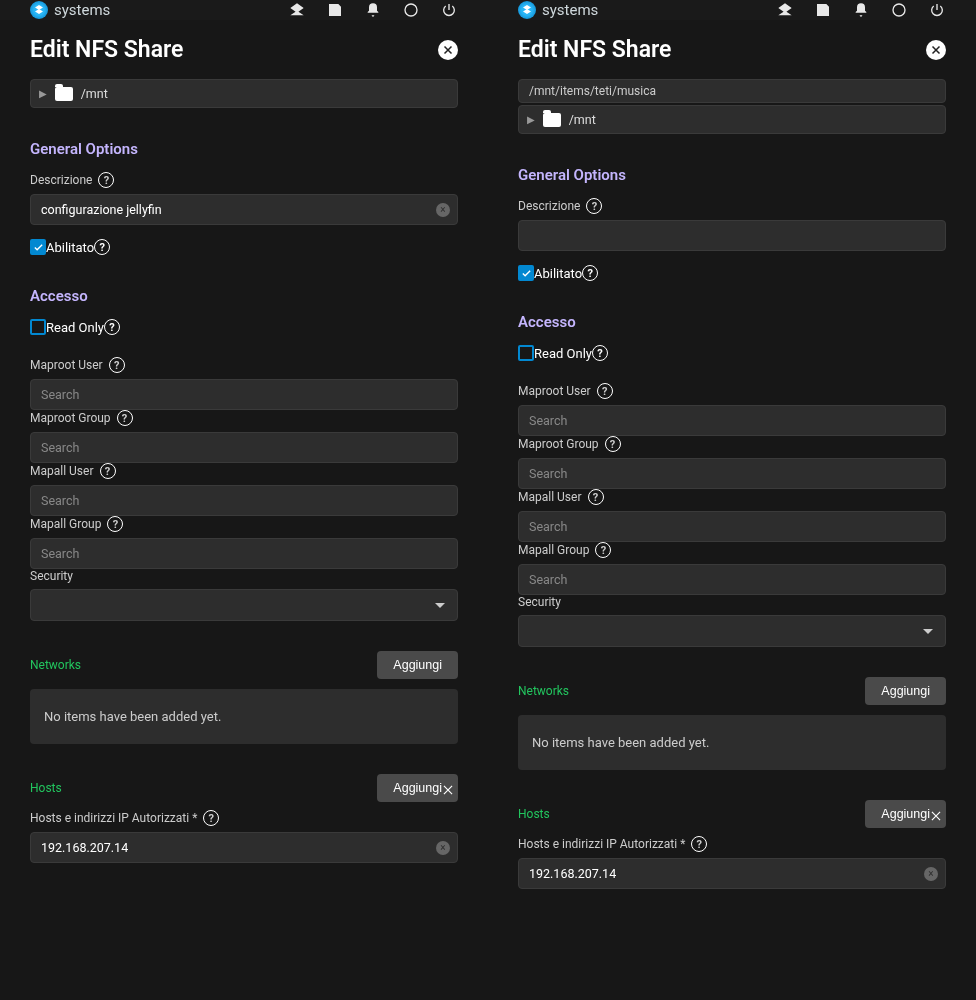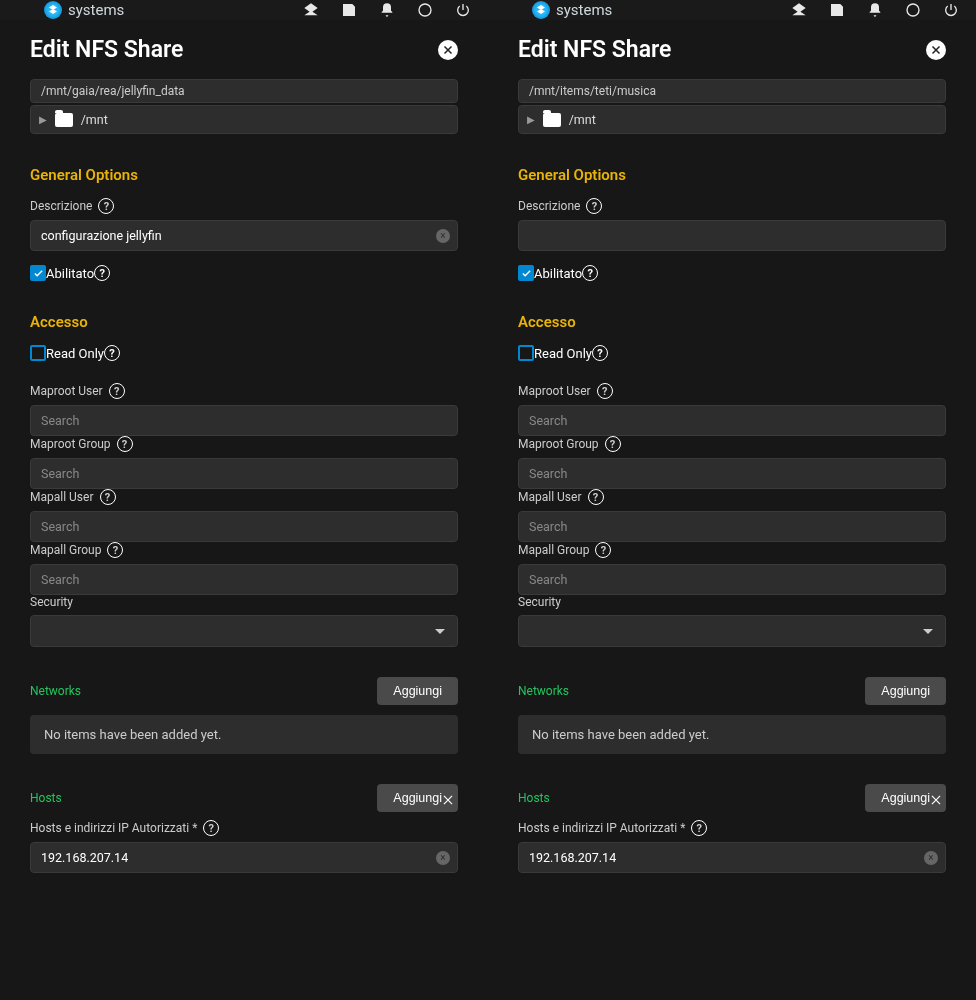--- a/index.html
+++ b/index.html
@@ -2,63 +2,63 @@
 <html><head>
 <meta charset="utf-8">
 <style>
   * { box-sizing: border-box; }
   html,body{margin:0;padding:0;background:#171717;color:#fff;font-family:"Segoe UI",Roboto,Arial,sans-serif;font-size:13px;}
   body{width:976px;height:1000px;overflow:hidden;display:flex;}
   .col{width:488px;height:1000px;position:relative;overflow:hidden;padding:0 30px;}
 
   
   .topbar{position:absolute;left:0;right:0;top:0;height:20px;background:#1a1a1a;display:flex;align-items:center;justify-content:center;}
-  .topbar-inner{width:100%;display:flex;align-items:center;justify-content:space-between;padding:0 16px;margin-left:28px;}
+  .topbar-inner{width:100%;display:flex;align-items:center;justify-content:space-between;padding:0 30px;}
   .brand{display:flex;align-items:center;gap:6px;color:#cfd8dc;font-size:15px;}
   .brand-logo{width:18px;height:18px;border-radius:50%;background:radial-gradient(circle,#29b6f6 40%,#0277bd 100%);display:flex;align-items:center;justify-content:center;}
   .brand-logo svg{width:12px;height:12px;}
   .bar-icons{display:flex;align-items:center;gap:20px;}
   .bar-icons .ico{width:18px;height:18px;display:flex;align-items:center;justify-content:center;opacity:.9;}
   .bar-icons svg{width:16px;height:16px;fill:#fff;}
 
   
   .header{display:flex;align-items:center;justify-content:space-between;margin-top:28px;padding:8px 0 16px;}
   .header h1{margin:0;font-size:23px;font-weight:600;}
   .close-circle{width:20px;height:20px;border-radius:50%;background:#fff;color:#222;display:flex;align-items:center;justify-content:center;}
 
   
   .path-box{background:#2d2d2d;border:1px solid #3a3a3a;border-radius:4px;padding:4px 10px;font-size:12px;color:#ccc;margin-bottom:2px;}
   .tree-row{background:#2d2d2d;border:1px solid #3a3a3a;border-radius:4px;display:flex;align-items:center;gap:8px;padding:6px 8px;font-size:12.5px;color:#ddd;}
   .tree-row .caret{font-size:10px;color:#999;}
   .folder{width:18px;height:14px;background:#fff;border-radius:2px;position:relative;}
   .folder:before{content:"";position:absolute;top:-3px;left:0;width:8px;height:3px;background:#fff;border-radius:2px 2px 0 0;}
 
   
-  h2.sec{font-size:15px;font-weight:600;margin:32px 0 14px;color:#eab308;}
+  h2.sec{font-size:15px;font-weight:600;margin:32px 0 14px;color:#c4b5fd;}
   .field-label{display:flex;align-items:center;gap:6px;font-size:12px;color:#ccc;margin-bottom:6px;}
   .help{width:16px;height:16px;border:1.5px solid #fff;border-radius:50%;display:inline-flex;align-items:center;justify-content:center;font-size:11px;font-weight:bold;}
   .help:after{content:"?";}
 
   .input{width:100%;background:#2d2d2d;border:1px solid #3a3a3a;border-radius:4px;color:#fff;padding:7px 10px;font-size:12.5px;font-family:inherit;}
   .input::placeholder{color:#888;}
   .input-wrap{position:relative;}
   .input-clear{position:absolute;right:8px;top:50%;transform:translateY(-50%);width:14px;height:14px;border-radius:50%;background:#666;color:#2d2d2d;display:flex;align-items:center;justify-content:center;font-size:10px;line-height:1;}
 
   .check-row{display:flex;align-items:center;margin-top:14px;}
   .cbox{width:16px;height:16px;border:2px solid #0288d1;border-radius:2px;display:flex;align-items:center;justify-content:center;}
   .cbox.checked{background:#0288d1;}
   .cbox.checked svg{width:11px;height:11px;}
 
   .select{width:100%;background:#2d2d2d;border:1px solid #3a3a3a;border-radius:4px;height:32px;position:relative;}
   .select:after{content:"";position:absolute;right:12px;top:50%;transform:translateY(-2px);border-left:5px solid transparent;border-right:5px solid transparent;border-top:5px solid #ccc;}
 
   .row-head{display:flex;align-items:center;justify-content:space-between;margin-top:30px;}
   .row-head .lbl{font-size:12px;color:#22c55e;}
   .btn-add{background:#4a4a4a;border:none;color:#fff;border-radius:4px;padding:7px 16px;font-size:12.5px;cursor:pointer;}
-  .empty{background:#2d2d2d;border-radius:4px;padding:12px 14px;margin-top:10px;font-size:13px;color:#ccc;}
+  .empty{background:#2d2d2d;border-radius:4px;padding:20px 14px;margin-top:10px;font-size:13px;color:#ccc;}
 
   .field-block{}
   .host-row{position:relative;margin-top:0;}
   .x-btn{position:absolute;right:0;top:-30px;width:20px;height:20px;display:flex;align-items:center;justify-content:center;}
   .x-btn svg{width:14px;height:14px;stroke:#fff;stroke-width:2;}
 </style>
 </head>
 <body>
 
 <div class="col">
@@ -105,21 +105,20 @@
 
   <div class="header">
     <h1>Edit NFS Share</h1>
     <span class="close-circle">
       <svg width="12" height="12" viewBox="0 0 24 24">
           <path d="M5 5l14 14M19 5L5 19" stroke="#222" stroke-width="3" fill="none"></path>
         </svg>
     </span>
   </div>
 
-  <div class="path-box">/mnt/gaia/rea/jellyfin_data</div>
   <div class="tree-row">
     <span class="caret">▶</span>
     <span class="folder"></span>
     <span>/mnt</span>
   </div>
 
   <h2 class="sec">General Options</h2>
 
   <div class="field-block">
     <div class="field-label">

